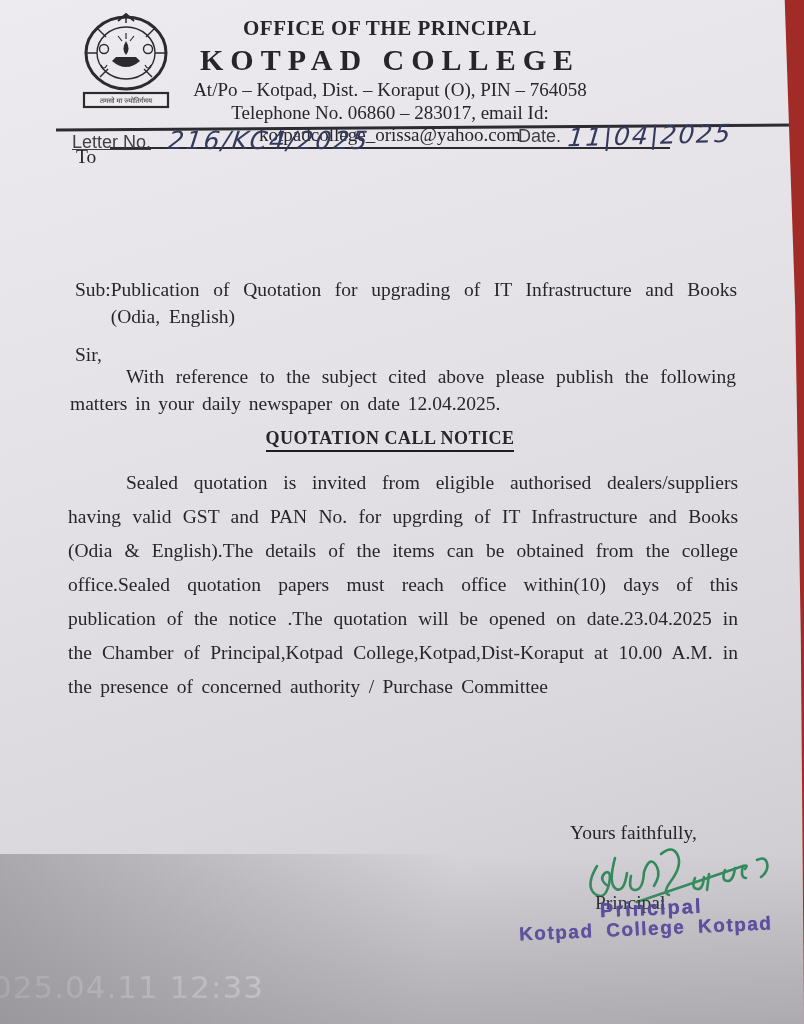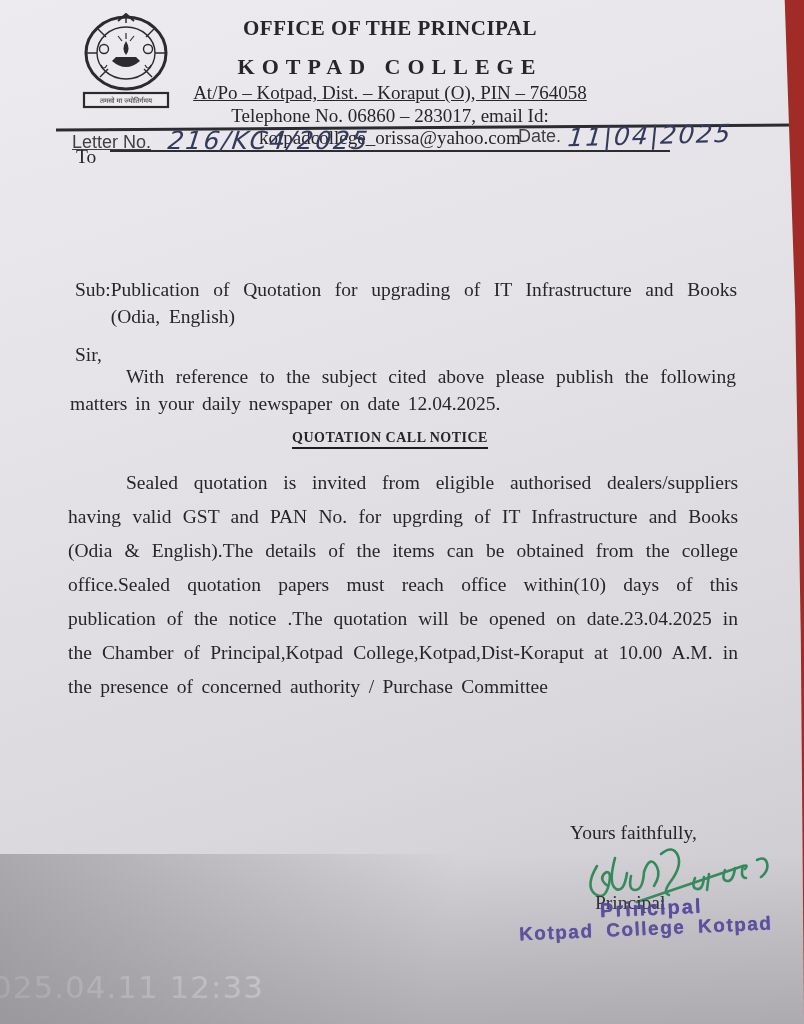--- a/index.html
+++ b/index.html
@@ -18,41 +18,41 @@
   .paper::after{
     content:'';position:absolute;left:0;right:0;bottom:0;height:170px;pointer-events:none;
     background:linear-gradient(100deg,rgba(130,127,133,.55),rgba(130,127,133,0) 55%),
                linear-gradient(to bottom,rgba(140,137,142,0),rgba(140,137,142,.45));
   }
   .abs{position:absolute;}
   
   .logo{left:74px;top:13px;width:104px;height:100px;}
   .lh-text{left:110px;top:16px;width:560px;text-align:center;}
   .office-line{font-size:21px;font-weight:700;letter-spacing:.5px;}
-  .college-name{font-size:22px;font-weight:700;letter-spacing:7px;margin-top:13px;}
-  .address-line{font-size:19px;margin-top:2px;text-decoration:underline;}
+  .college-name{font-size:30px;font-weight:700;letter-spacing:7px;margin-top:2px;}
+  .address-line{font-size:19px;margin-top:2px;}
   .contact-line{font-size:19px;margin-top:1px;display:inline-block;border-bottom:2px solid #2c2c30;padding-bottom:1px;}
   .head-rule{left:56px;top:126px;width:740px;border-top:3px solid #2c2c30;transform:rotate(-.4deg);}
   
   .label-sans{font-family:"Liberation Sans",sans-serif;font-size:18px;color:var(--label,#3f3f42);}
   .hand{font-family:"DejaVu Sans",sans-serif;font-style:italic;transform:skewX(-7deg);
         color:var(--hand,#343a5e);letter-spacing:2px;}
   .letter-no-label{left:72px;top:132px;text-decoration:underline;}
   .letter-no-value{left:168px;top:126px;font-size:25px;}
   .date-label{left:518px;top:126px;}
   .date-value{left:568px;top:121px;font-size:25px;transform:skewX(-7deg) rotate(-1.5deg);}
   .to-word{left:76px;top:146px;font-size:19.5px;}
   .recipient{left:125px;top:169px;line-height:23.5px;font-size:19px;}
   .subject{left:75px;top:276px;width:662px;display:flex;gap:0;font-size:19.5px;line-height:27px;}
   .subject-text{flex:1;text-align:justify;word-spacing:4px;}
   .sir{left:75px;top:344px;font-size:19.5px;}
   .intro{left:70px;top:363px;width:666px;font-size:19.5px;line-height:27px;
          text-indent:56px;text-align:justify;word-spacing:3px;}
   .notice-title-wrap{left:110px;top:428px;width:560px;text-align:center;}
-  .notice-title{display:inline-block;font-size:14px;font-weight:700;letter-spacing:.5px;
+  .notice-title{display:inline-block;font-size:18px;font-weight:700;letter-spacing:.5px;
                 border-bottom:2.5px solid #1d1d20;padding-bottom:1px;text-align:center;}
   .notice-para{left:68px;top:466px;width:670px;font-size:19.5px;line-height:34px;
                text-indent:58px;text-align:justify;word-spacing:3.5px;}
   .closing-para{left:68px;top:696px;width:668px;font-size:19.5px;line-height:33px;
                 text-indent:58px;text-align:justify;word-spacing:2px;}
   
   .valediction{left:570px;top:822px;font-size:19.5px;}
   .signature-svg{left:575px;top:836px;width:222px;height:80px;}
   .typed-principal{left:595px;top:892px;font-size:19.5px;}
   .stamp{font-family:"Liberation Sans",sans-serif;font-weight:700;color:var(--stamp,#46399f);

